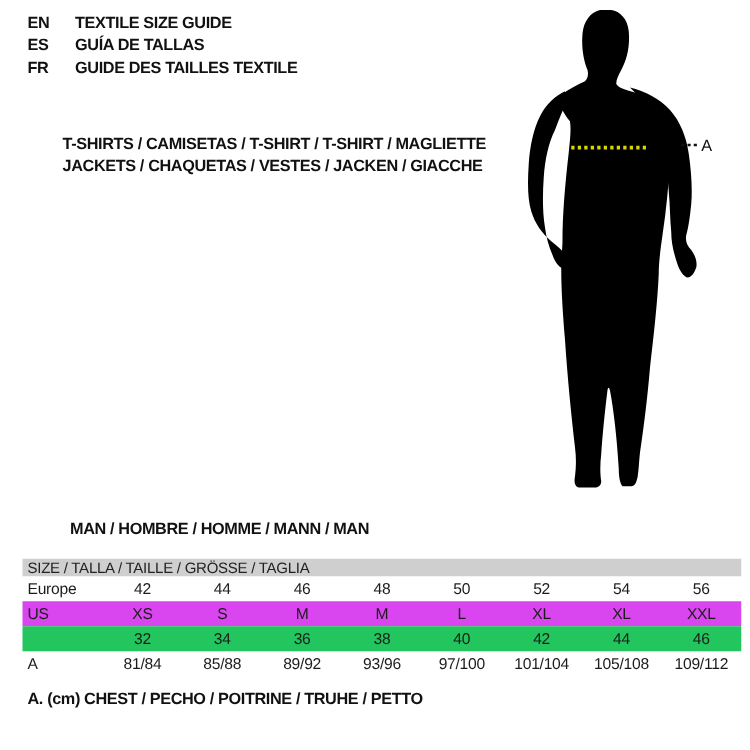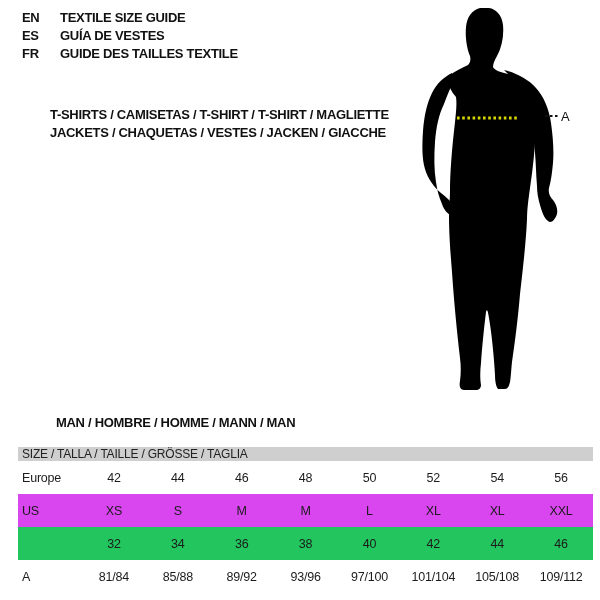--- a/index.html
+++ b/index.html
@@ -18,39 +18,39 @@
   .categories div { line-height:18px; font-size:13px; font-weight:700; letter-spacing:-0.3px; }
   
   .figure-wrap { position:absolute; left:395px; top:0; width:205px; height:400px; }
   .figure-wrap svg { display:block; width:205px; height:400px; }
   .measure-a { position:absolute; left:166px; top:109px; font-size:13px; font-weight:400; }
   
   .section-title { position:absolute; left:22px; top:415px; font-size:13px; font-weight:700; letter-spacing:-0.3px;padding-left:34px; }
   
   .size-table { position:absolute; left:18px; top:447px; width:575px; font-size:12px; color:#1c1c1c; }
   .size-header { height:14px; display:flex; align-items:center; padding-left:4px; font-size:12px; letter-spacing:-0.2px; color:#222; }
-  .size-row { display:grid; grid-template-columns:64px repeat(8,1fr); height:33px; align-items:center; font-size:12.5px; letter-spacing:-0.2px; }
+  .size-row { display:grid; grid-template-columns:64px repeat(8,1fr); height:20px; align-items:center; font-size:12.5px; letter-spacing:-0.2px; }
   .size-row .row-label { padding-left:4px; text-align:left; }
   .size-row .cell { text-align:center; }
   
   .footnote { position:absolute; left:22px; top:551px; font-size:13px; font-weight:700; letter-spacing:-0.3px; }
 </style>
 </head>
 <body>
 
 <div class="page">
 
   <div class="lang-list">
     <div class="lang-row">
       <span class="lang-code">EN</span>
       <span class="lang-label">TEXTILE SIZE GUIDE</span>
     </div>
     <div class="lang-row">
       <span class="lang-code">ES</span>
-      <span class="lang-label">GUÍA DE VESTES</span>
+      <span class="lang-label">GUÍA DE TALLAS</span>
     </div>
     <div class="lang-row">
       <span class="lang-code">FR</span>
       <span class="lang-label">GUIDE DES TAILLES TEXTILE</span>
     </div>
   </div>
 
   <div class="categories">
     <div>T-SHIRTS / CAMISETAS / T-SHIRT / T-SHIRT / MAGLIETTE</div>
     <div>JACKETS / CHAQUETAS / VESTES / JACKEN / GIACCHE</div>
@@ -181,14 +181,15 @@
       <span class="cell">85/88</span>
       <span class="cell">89/92</span>
       <span class="cell">93/96</span>
       <span class="cell">97/100</span>
       <span class="cell">101/104</span>
       <span class="cell">105/108</span>
       <span class="cell">109/112</span>
     </div>
   </div>
 
+  <div class="footnote">A. (cm) CHEST / PECHO / POITRINE / TRUHE / PETTO</div>
 
 </div>
 
 </body></html>

